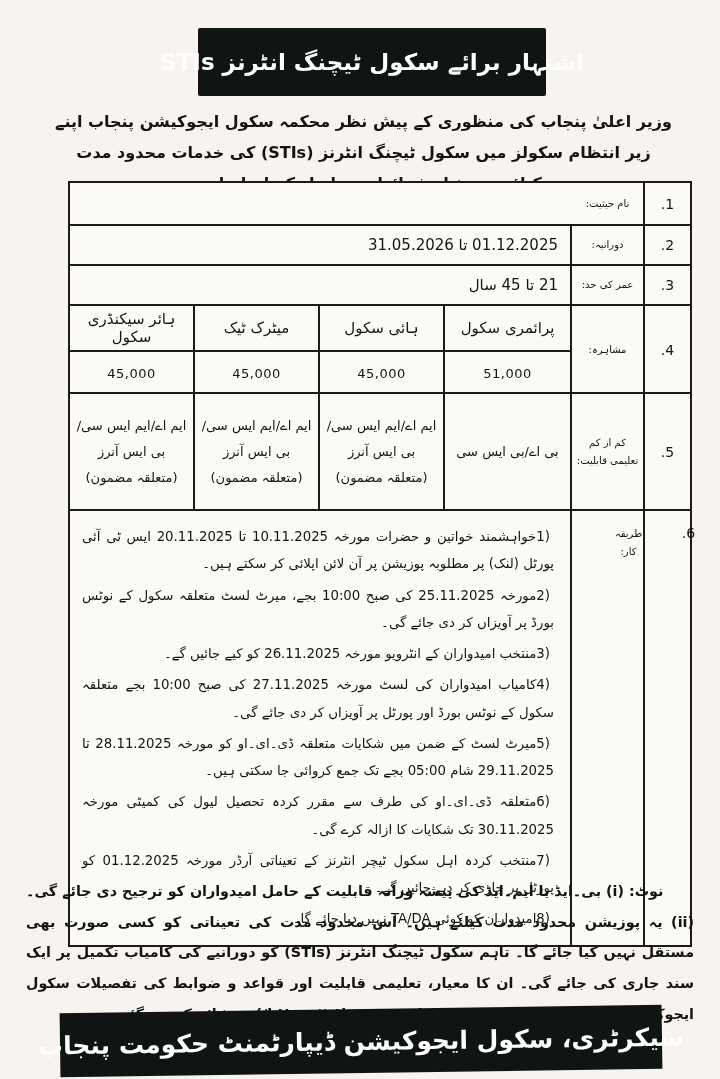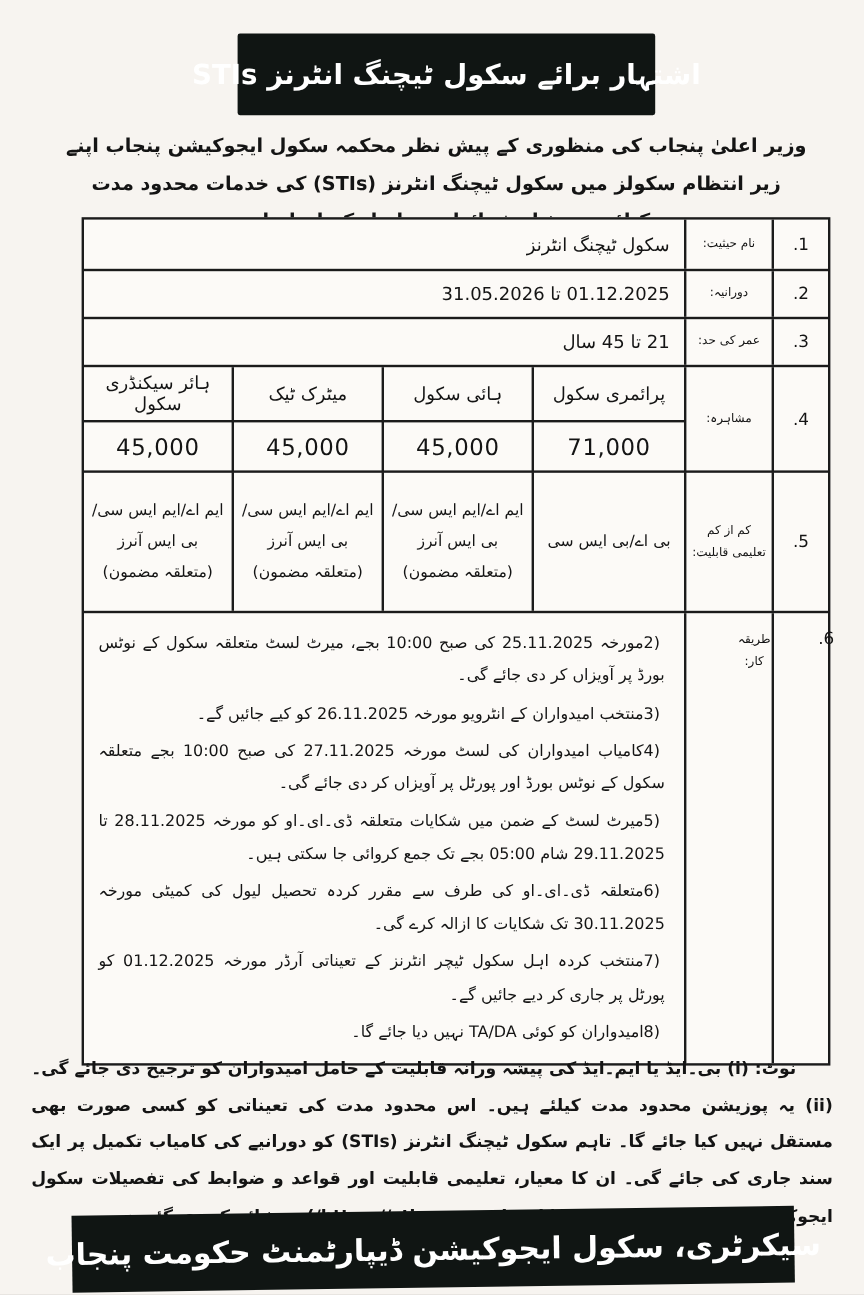--- a/index.html
+++ b/index.html
@@ -33,21 +33,21 @@
   .serial { font-size:14px; }
   .labelc { font-size:10px; text-align:center; padding:2px 3px; line-height:1.8; }
   .valuec { justify-content:flex-start; padding-inline-start:12px; font-size:15px; }
   .r1{height:41px;} .r2{height:40px;} .r3{height:40px;}
   .r4{height:88px;} .r5{height:117px;} .r6{min-height:362px;}
   .salary { display:grid; grid-template-columns:repeat(4,1fr); grid-template-rows:44px 44px; direction:rtl; }
   .salary > div, .quals > div { display:flex; align-items:center; justify-content:center; text-align:center; }
   .salary > div:not(:nth-child(4n+1)) { border-inline-start:2px solid #1b1b1b; }
   .salary > div:nth-child(n+5) { border-top:2px solid #1b1b1b; }
   .school { font-size:15px; }
-  .amount { font-size:19px; letter-spacing:.5px; }
+  .amount { font-size:13px; letter-spacing:.5px; }
   .quals { display:grid; grid-template-columns:repeat(4,1fr); direction:rtl; height:100%; }
   .quals > div:not(:first-child) { border-inline-start:2px solid #1b1b1b; }
   .qual { font-size:13px; line-height:2; padding:4px 6px; }
   .proc { padding:12px 16px 8px 12px; }
   .proc p { font-size:13.3px; line-height:2.05; text-align:justify; margin-bottom:4px; }
   .pt-n { display:inline-block; margin-inline-end:4px; }
   .top-cell { align-items:flex-start; padding-top:14px;margin-left:42px; }
   .notes { position:absolute; top:876px; left:26px; right:26px; font-size:14.3px; line-height:2.15; }
   .note1 { text-align:left; font-weight:bold; }
   .note2 { text-align:justify; font-weight:bold; }
@@ -61,21 +61,20 @@
     <span>اشتہار برائے سکول ٹیچنگ انٹرنز STIs</span>
   </div>
 
   <p class="intro">وزیر اعلیٰ پنجاب کی منظوری کے پیش نظر محکمہ سکول ایجوکیشن پنجاب اپنے زیر انتظام سکولز میں سکول ٹیچنگ انٹرنز (STIs) کی خدمات محدود مدت کیلئے درج ذیل شرائط پر حاصل کرنا چاہتا ہے۔</p>
 
   <div class="main-table">
 
     <div class="trow r1">
       <div class="cell serial">1.</div>
       <div class="cell labelc">نام حیثیت:</div>
-      <div class="cell valuec">سکول ٹیچنگ انٹرنز</div>
     </div>
 
     <div class="trow r2">
       <div class="cell serial">2.</div>
       <div class="cell labelc">دورانیہ:</div>
       <div class="cell valuec">01.12.2025 تا 31.05.2026</div>
     </div>
 
     <div class="trow r3">
       <div class="cell serial">3.</div>
@@ -84,21 +83,21 @@
     </div>
 
     <div class="trow r4">
       <div class="cell serial">4.</div>
       <div class="cell labelc">مشاہرہ:</div>
       <div class="salary">
         <div class="school">پرائمری سکول</div>
         <div class="school">ہائی سکول</div>
         <div class="school">میٹرک ٹیک</div>
         <div class="school">ہائر سیکنڈری سکول</div>
-        <div class="amount">71,000</div>
+        <div class="amount">51,000</div>
         <div class="amount">45,000</div>
         <div class="amount">45,000</div>
         <div class="amount">45,000</div>
       </div>
     </div>
 
     <div class="trow r5">
       <div class="cell serial">5.</div>
       <div class="cell labelc">کم از کم تعلیمی قابلیت:</div>
       <div class="quals">
@@ -106,20 +105,21 @@
         <div class="qual">ایم اے/ایم ایس سی/بی ایس آنرز (متعلقہ مضمون)</div>
         <div class="qual">ایم اے/ایم ایس سی/بی ایس آنرز (متعلقہ مضمون)</div>
         <div class="qual">ایم اے/ایم ایس سی/بی ایس آنرز (متعلقہ مضمون)</div>
       </div>
     </div>
 
     <div class="trow r6">
       <div class="cell serial top-cell">6.</div>
       <div class="cell labelc top-cell">طریقہ کار:</div>
       <div class="proc">
+        <p><span class="pt-n" dir="ltr">1)</span><span>خواہشمند خواتین و حضرات مورخہ 10.11.2025 تا 20.11.2025 ایس ٹی آئی پورٹل (لنک) پر مطلوبہ پوزیشن پر آن لائن اپلائی کر سکتے ہیں۔</span></p>
         <p><span class="pt-n" dir="ltr">2)</span><span>مورخہ 25.11.2025 کی صبح 10:00 بجے، میرٹ لسٹ متعلقہ سکول کے نوٹس بورڈ پر آویزاں کر دی جائے گی۔</span></p>
         <p><span class="pt-n" dir="ltr">3)</span><span>منتخب امیدواران کے انٹرویو مورخہ 26.11.2025 کو کیے جائیں گے۔</span></p>
         <p><span class="pt-n" dir="ltr">4)</span><span>کامیاب امیدواران کی لسٹ مورخہ 27.11.2025 کی صبح 10:00 بجے متعلقہ سکول کے نوٹس بورڈ اور پورٹل پر آویزاں کر دی جائے گی۔</span></p>
         <p><span class="pt-n" dir="ltr">5)</span><span>میرٹ لسٹ کے ضمن میں شکایات متعلقہ ڈی۔ای۔او کو مورخہ 28.11.2025 تا 29.11.2025 شام 05:00 بجے تک جمع کروائی جا سکتی ہیں۔</span></p>
         <p><span class="pt-n" dir="ltr">6)</span><span>متعلقہ ڈی۔ای۔او کی طرف سے مقرر کردہ تحصیل لیول کی کمیٹی مورخہ 30.11.2025 تک شکایات کا ازالہ کرے گی۔</span></p>
         <p><span class="pt-n" dir="ltr">7)</span><span>منتخب کردہ اہل سکول ٹیچر انٹرنز کے تعیناتی آرڈر مورخہ 01.12.2025 کو پورٹل پر جاری کر دیے جائیں گے۔</span></p>
         <p><span class="pt-n" dir="ltr">8)</span><span>امیدواران کو کوئی TA/DA نہیں دیا جائے گا۔</span></p>
       </div>
     </div>
 

